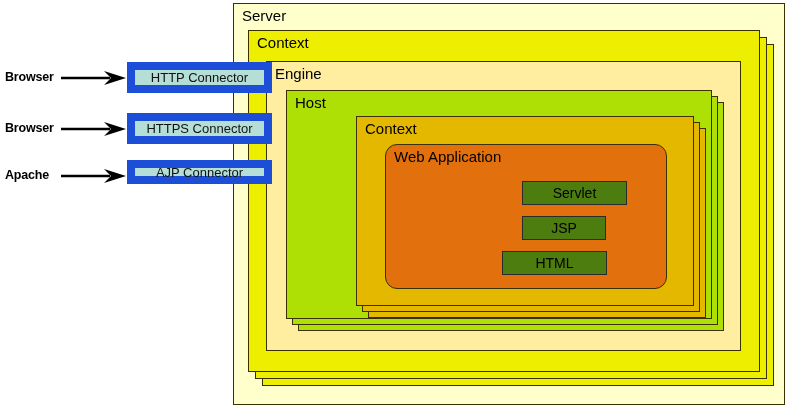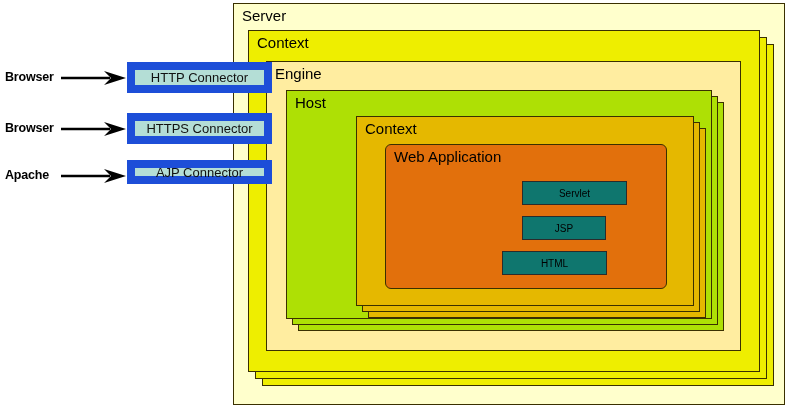--- a/index.html
+++ b/index.html
@@ -70,31 +70,31 @@
   
   .arrow {
     position: absolute;
   }
 
   
   .leafbox {
     position: absolute;
     box-sizing: border-box;
     border: 1px solid #2b2b2b;
-    background: #0f766e;
+    background: #4d7c0f;
     display: flex;
     align-items: center;
     justify-content: center;
-    font-size: 10px;
+    font-size: 14px;
     color: #000000;
   }
 
   
   .rounded {
-    border-radius: 6px;
+    border-radius: 12px;
   }
 </style>
 </head>
 <body>
 
 <div id="stage">
 
   <div class="abox" style="left:233px; top:3px; width:552px; height:402px; background:#ffffcc;">
     <span class="lbl">Server</span>
   </div>

